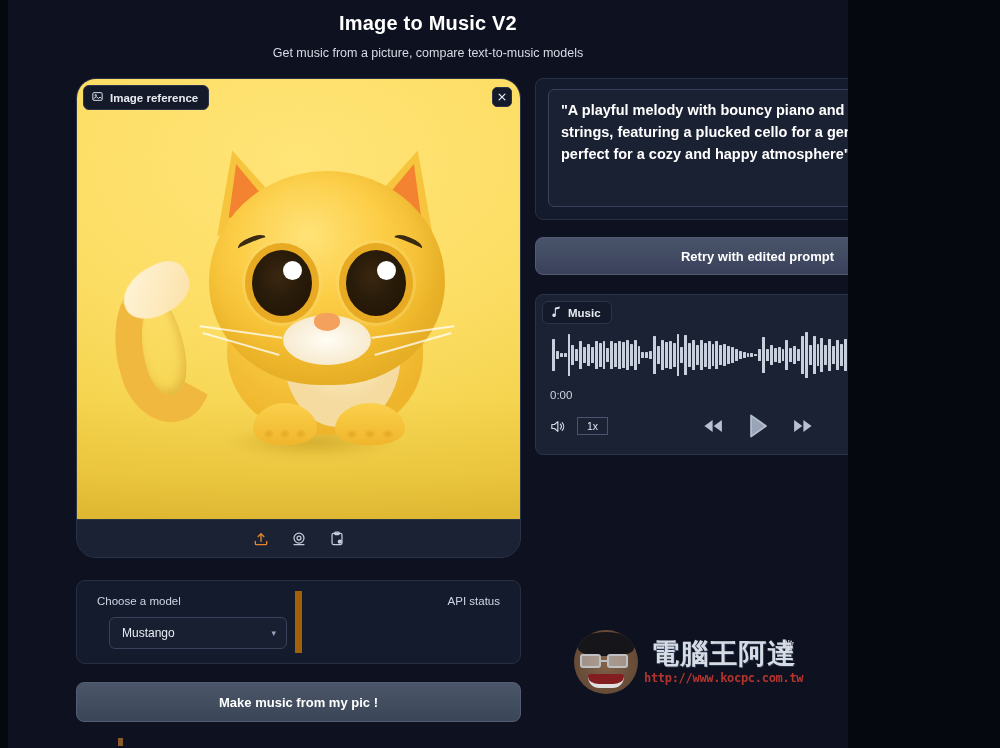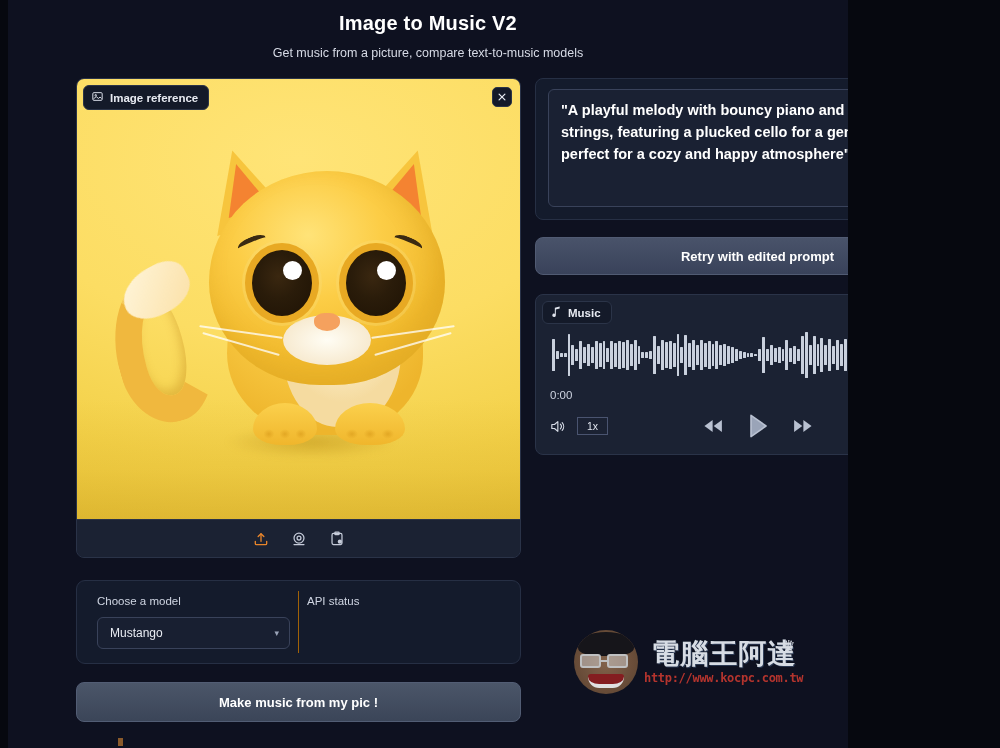--- a/index.html
+++ b/index.html
@@ -25,21 +25,21 @@
   }
 
   
   .columns { position: relative; margin-top: 18px; }
   .col-left  { position: absolute; left: 68px;  top: 0; width: 445px; }
   .col-right { position: absolute; left: 527px; top: 0; width: 445px; }
 
   
   .imgref {
     position: relative; background: #1b2233;
-    border: 1px solid #2a3348; border-radius: 8px;
+    border: 1px solid #2a3348; border-radius: 20px;
     overflow: hidden;
   }
   .imgref-tab {
     position: absolute; left: 6px; top: 6px; z-index: 4;
     display: flex; align-items: center; gap: 7px;
     background: #141a29; border: 1px solid #2b3448;
     border-radius: 6px; padding: 5px 10px 5px 8px;
     font-size: 11.5px; font-weight: bold; color: #e8ebf2;
   }
   .imgref-close {
@@ -166,27 +166,27 @@
   }
   .tool-icon { cursor: pointer; display: flex; align-items: center; }
 
   
   .model-row {
     margin-top: 22px; display: flex;
     background: #141b2c; border: 1px solid #262f44; border-radius: 9px;
     padding: 10px 12px;
   }
   .field { flex: 1; padding: 4px 8px; }
-  .field + .field { border-left: 1px solid #a16207; }
+  .field + .field { border-left: 7px solid #a16207; text-align: right; }
   .field-label { font-size: 11.5px; color: #cfd5e2; margin-bottom: 10px; }
   .select {
     height: 32px; border: 1px solid #39425a; border-radius: 6px;
     background: #181f31; color: #e9ecf3; font-size: 12px;
     display: flex; align-items: center; justify-content: space-between;
-    padding: 0 10px 0 12px; cursor: pointer;
+    padding: 0 10px 0 12px; cursor: pointer; margin-left: 12px;
   }
   .caret { color: #9aa3b8; font-size: 9px; }
   .textbox {
     height: 32px; border: 1px solid #39425a; border-radius: 6px;
     background: #181f31; color: #e9ecf3; font-size: 12px;
     display: flex; align-items: center; padding: 0 12px; position: relative;
   }
   .resize-grip {
     position: absolute; right: 3px; bottom: 2px; color: #6c7895; font-size: 9px;
     transform: rotate(0deg);

